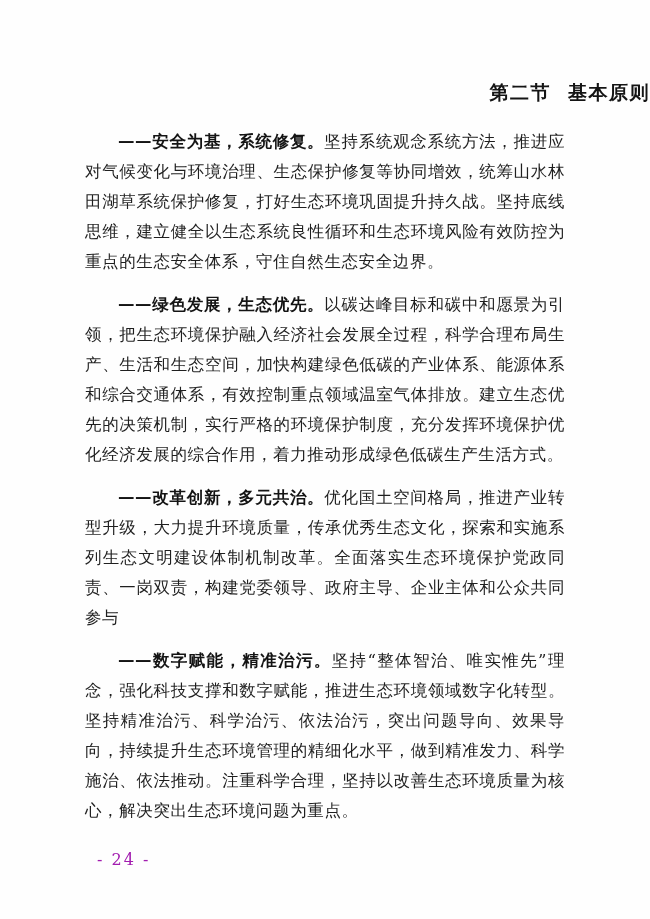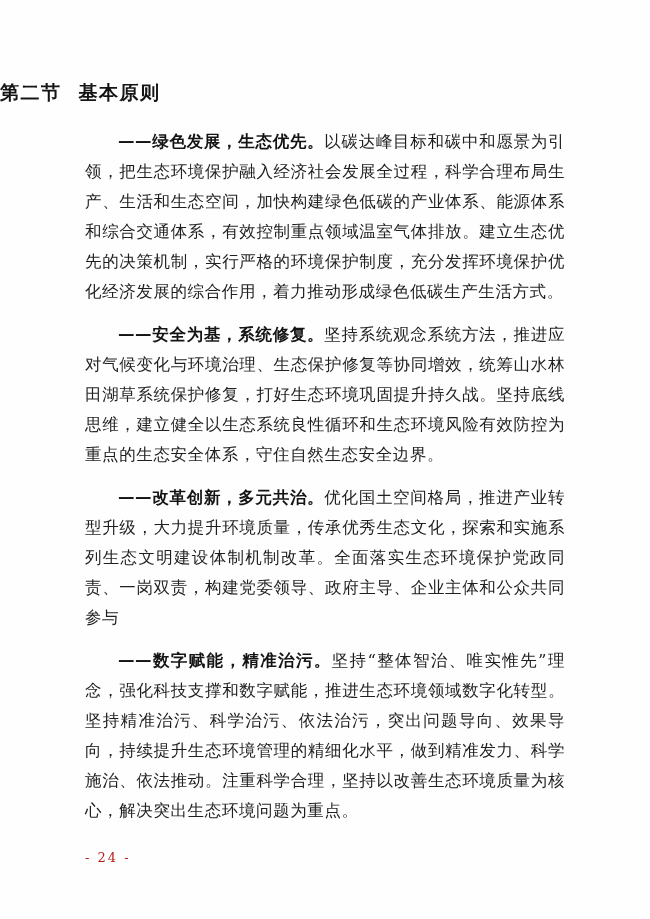--- a/index.html
+++ b/index.html
@@ -14,21 +14,21 @@
     margin: 0 auto;
     background: #fefefe;
     box-sizing: border-box;
     font-family: "DejaVu Serif", "Liberation Serif", serif;
     color: #1f1f1f;
     overflow: hidden;
   }
   .title {
     margin: 0;
     padding-top: 80px;
-    text-align: left;
+    text-align: right;
     font-size: 19px;
     font-weight: bold;
     letter-spacing: 1.5px;
     word-spacing: 9px;
     color: #141414;
   }
   .content {
     margin: 21px auto 0 auto;
     width: 480px;
     font-size: 16.5px;
@@ -42,39 +42,39 @@
   }
   .lead {
     font-weight: bold;
     color: #141414;
   }
   .body-text {
     font-weight: normal;
   }
   .page-number {
     position: absolute;
-    left: 85px;
+    left: 97px;
     top: 850px;
-    font-size: 13px;
+    font-size: 16px;
     letter-spacing: 2px;
-    color: #b91c1c;
+    color: #a21caf;
   }
 </style>
 </head>
 <body>
 
 <div class="page">
 
   <h1 class="title">第二节 基本原则</h1>
 
   <div class="content">
 
+    <p class="para"><span class="lead">——安全为基，系统修复。</span><span class="body-text">坚持系统观念系统方法，推进应对气候变化与环境治理、生态保护修复等协同增效，统筹山水林 田湖草系统保护修复，打好生态环境巩固提升持久战。坚持底线 思维，建立健全以生态系统良性循环和生态环境风险有效防控为 重点的生态安全体系，守住自然生态安全边界。</span></p>
+
     <p class="para"><span class="lead">——绿色发展，生态优先。</span><span class="body-text">以碳达峰目标和碳中和愿景为引领，把生态环境保护融入经济社会发展全过程，科学合理布局生 产、生活和生态空间，加快构建绿色低碳的产业体系、能源体系 和综合交通体系，有效控制重点领域温室气体排放。建立生态优 先的决策机制，实行严格的环境保护制度，充分发挥环境保护优 化经济发展的综合作用，着力推动形成绿色低碳生产生活方式。</span></p>
-
-    <p class="para"><span class="lead">——安全为基，系统修复。</span><span class="body-text">坚持系统观念系统方法，推进应对气候变化与环境治理、生态保护修复等协同增效，统筹山水林 田湖草系统保护修复，打好生态环境巩固提升持久战。坚持底线 思维，建立健全以生态系统良性循环和生态环境风险有效防控为 重点的生态安全体系，守住自然生态安全边界。</span></p>
 
     <p class="para"><span class="lead">——改革创新，多元共治。</span><span class="body-text">优化国土空间格局，推进产业转型升级，大力提升环境质量，传承优秀生态文化，探索和实施系列生态文明建设体制机制改革。全面落实生态环境保护党政同责、一岗双责，构建党委领导、政府主导、企业主体和公众共同参与</span></p>
 
     <p class="para"><span class="lead">——数字赋能，精准治污。</span><span class="body-text">坚持“整体智治、唯实惟先”理念，强化科技支撑和数字赋能，推进生态环境领域数字化转型。坚持精准治污、科学治污、依法治污，突出问题导向、效果导向，持续提升生态环境管理的精细化水平，做到精准发力、科学施治、依法推动。注重科学合理，坚持以改善生态环境质量为核心，解决突出生态环境问题为重点。</span></p>
 
   </div>
 
   <div class="page-number">- 24 -</div>
 
 </div>

